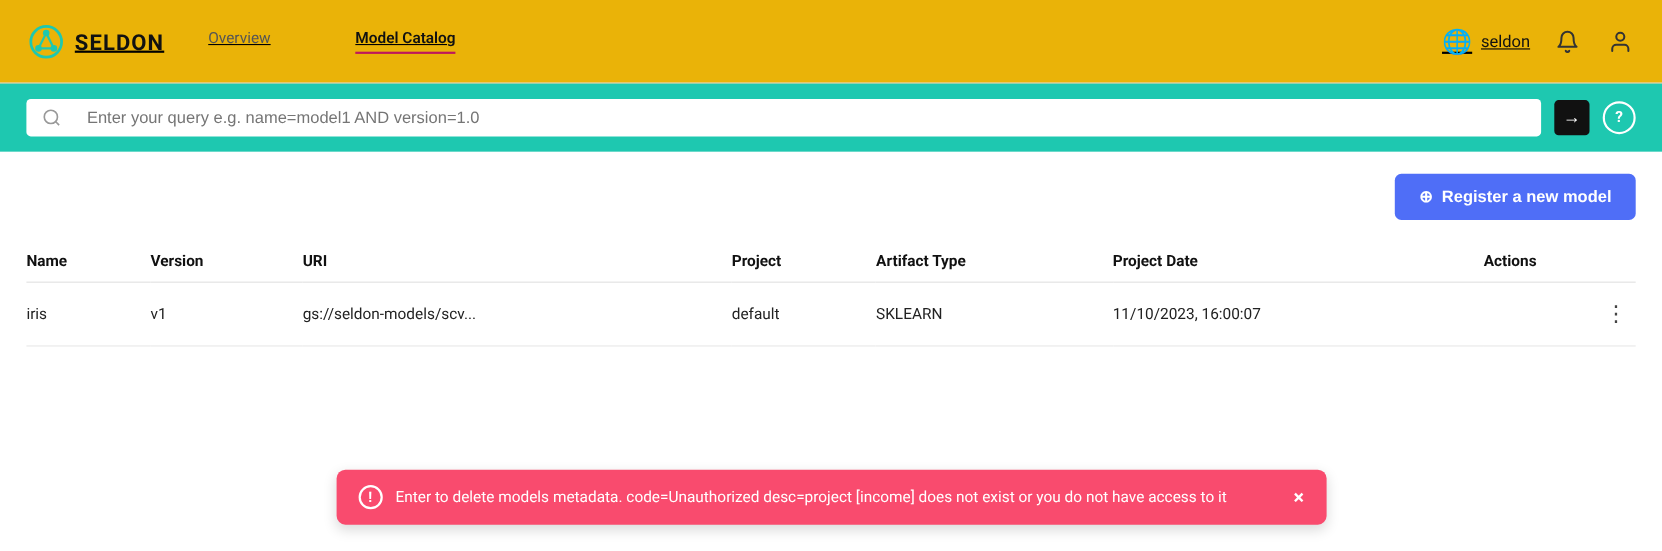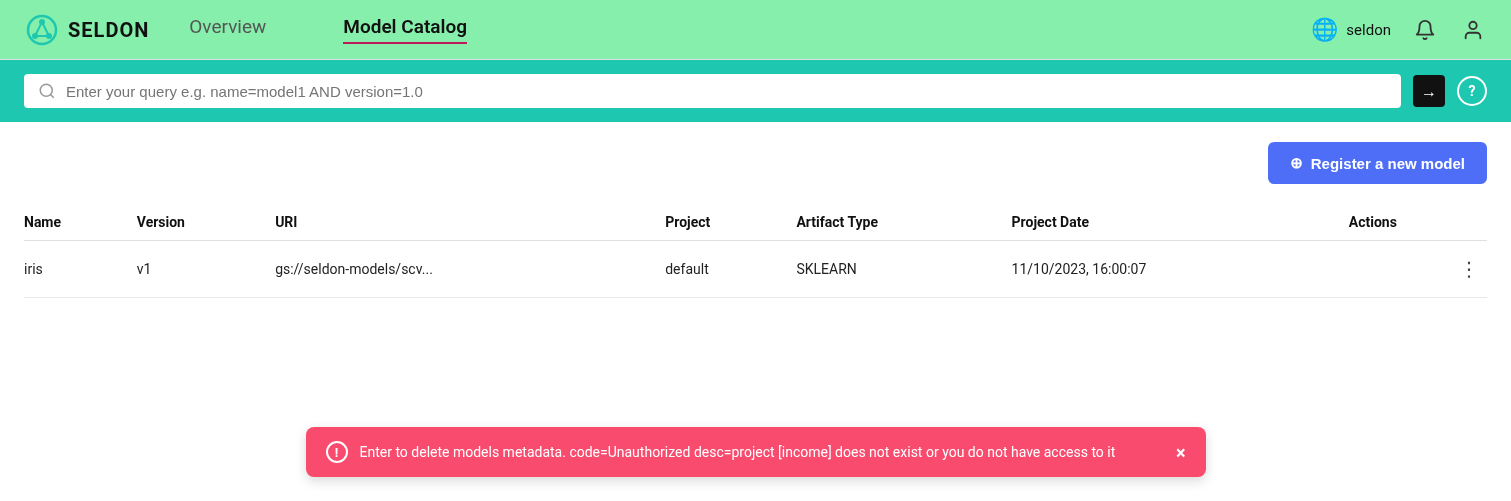--- a/index.html
+++ b/index.html
@@ -1,46 +1,47 @@
 <!DOCTYPE html>
 <html><head>
   <meta charset="utf-8">
   <style>
     * { box-sizing: border-box; margin: 0; padding: 0; }
     body { font-family: -apple-system, BlinkMacSystemFont, 'Segoe UI', Roboto, sans-serif; background: #f5f5f5; min-height: 501px; overflow: hidden; }
 
     
     .navbar {
-      background: #86efac;
+      background: #eab308;
       display: flex;
       align-items: center;
       padding: 0 24px;
-      height: 60px;
+      height: 76px;
       border-bottom: 1px solid #e0e0e0;
+      text-decoration: underline;
     }
     .logo {
       display: flex;
       align-items: center;
       gap: 8px;
       margin-right: 40px;
     }
     .logo-text {
       font-size: 20px;
       font-weight: 700;
       letter-spacing: 1px;
       color: #111;
     }
     .nav-links {
       display: flex;
       align-items: center;
       gap: 32px;
       flex: 1;
     }
     .nav-link {
-      font-size: 19px;
+      font-size: 14px;
       color: #555;
       cursor: pointer;
       padding-bottom: 4px;
       border-bottom: 2px solid transparent;
       text-decoration: none;
     }
     .nav-link.active {
       color: #111;
       font-weight: 600;
       border-bottom: 2px solid #be185d;
@@ -86,20 +87,21 @@
       padding: 8px 14px;
       gap: 10px;
     }
     .search-input {
       border: none;
       outline: none;
       font-size: 15px;
       color: #666;
       flex: 1;
       background: transparent;
+      margin-left: 13px;
     }
     .search-arrow {
       width: 32px;
       height: 32px;
       background: #111;
       color: #fff;
       display: flex;
       align-items: center;
       justify-content: center;
       border-radius: 4px;

